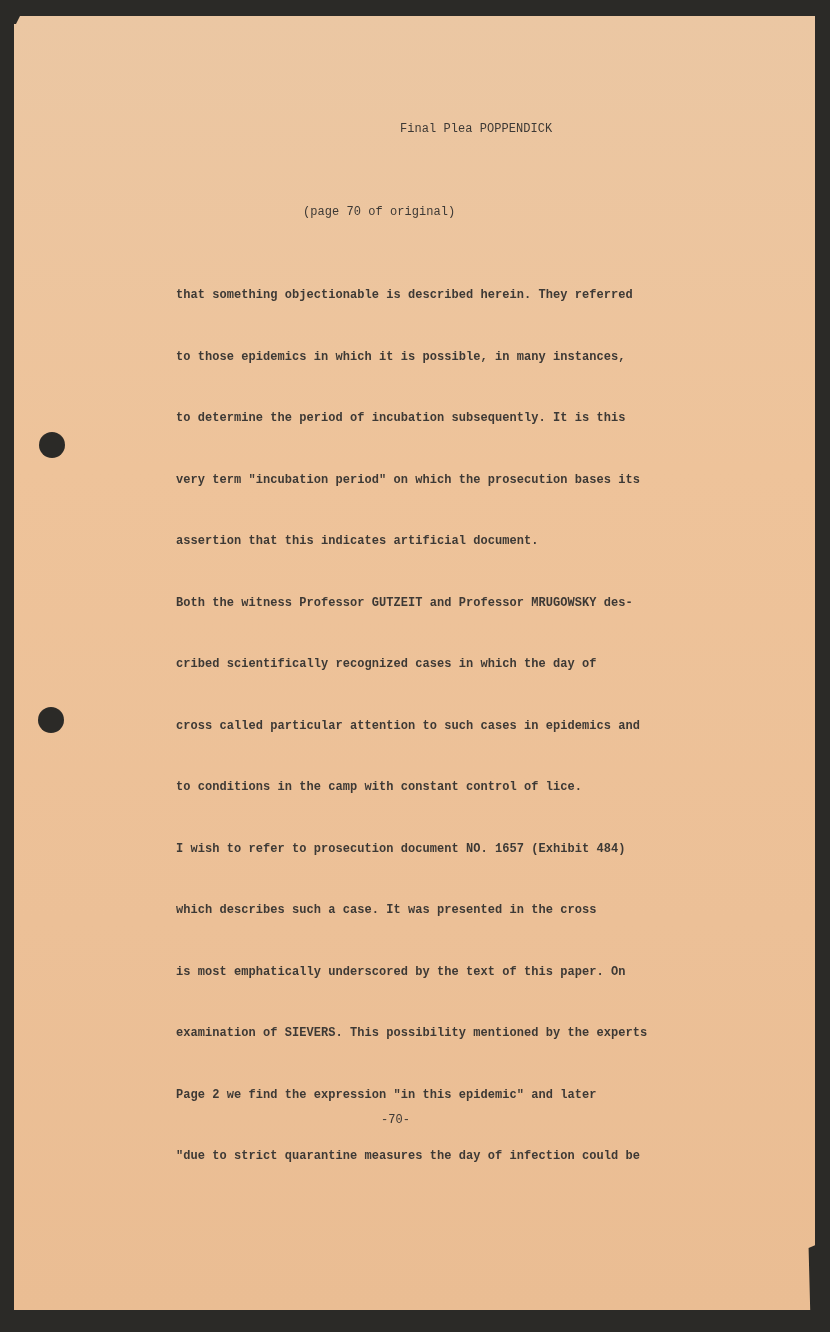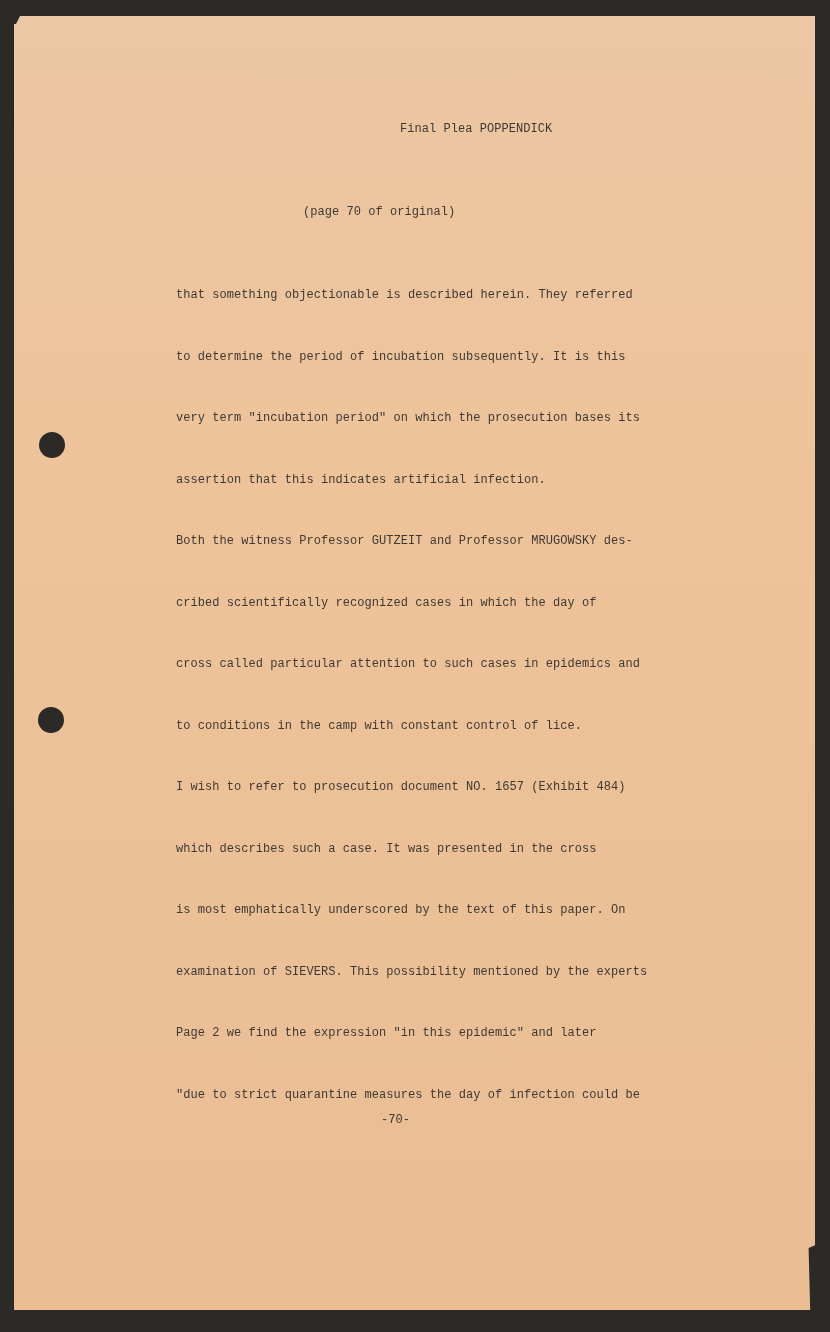--- a/index.html
+++ b/index.html
@@ -26,40 +26,41 @@
       position: absolute;
       font-family: "Liberation Mono", "DejaVu Sans Mono", monospace;
       font-size: 12px;
       color: #3d3935;
       white-space: pre;
       letter-spacing: 0.05px;
     }
     .header { left: 400px; top: 122px; }
     .pageref { left: 303px; top: 205px; text-align: right; }
     .body-lines { left: 176px; top: 255px; }
-    .body-lines .line { height: 33.5px; line-height: 24px; }
+    .body-lines .line { height: 33.5px; line-height: 24px; font-weight: bold; }
     .footer { left: 381px; top: 1113px; }
   </style>
 </head>
 <body>
 
 <div class="paper">
 </div>
 
 <div class="hole" style="left:39px; top:432px;"></div>
 <div class="hole" style="left:38px; top:707px;"></div>
 
 <div class="typed header">Final Plea POPPENDICK</div>
 <div class="typed pageref">(page 70 of original)</div>
 
 <div class="typed body-lines">
   <div class="line">that something objectionable is described herein. They referred</div>
+  <div class="line">to those epidemics in which it is possible, in many instances,</div>
   <div class="line">to determine the period of incubation subsequently. It is this</div>
   <div class="line">very term "incubation period" on which the prosecution bases its</div>
-  <div class="line">assertion that this indicates artificial infection.</div>
+  <div class="line">assertion that this indicates artificial document.</div>
   <div class="line">Both the witness Professor GUTZEIT and Professor MRUGOWSKY des-</div>
   <div class="line">cribed scientifically recognized cases in which the day of</div>
   <div class="line">cross called particular attention to such cases in epidemics and</div>
   <div class="line">to conditions in the camp with constant control of lice.</div>
   <div class="line">I wish to refer to prosecution document NO. 1657 (Exhibit 484)</div>
   <div class="line">which describes such a case. It was presented in the cross</div>
   <div class="line">is most emphatically underscored by the text of this paper. On</div>
   <div class="line">examination of SIEVERS. This possibility mentioned by the experts</div>
   <div class="line">Page 2 we find the expression "in this epidemic" and later</div>
   <div class="line">"due to strict quarantine measures the day of infection could be</div>

